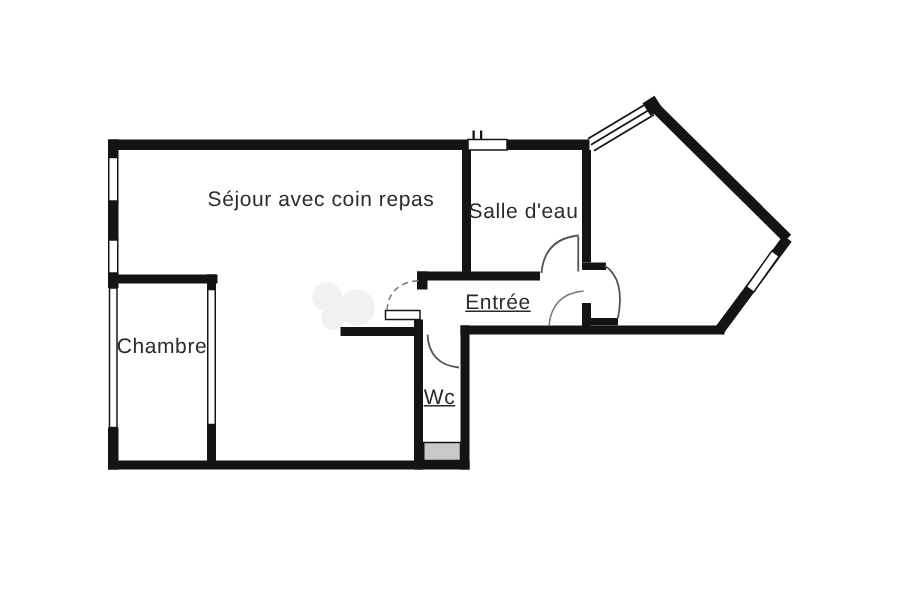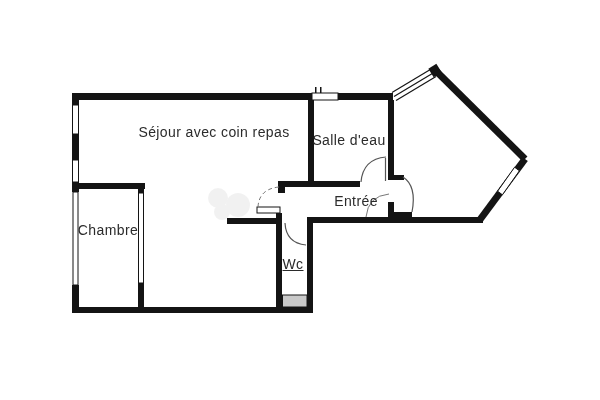--- a/index.html
+++ b/index.html
@@ -75,17 +75,17 @@
 
     <g opacity="0.05">
       <circle cx="218" cy="198" r="10" fill="#000000"></circle>
       <circle cx="238" cy="205" r="12" fill="#000000"></circle>
       <circle cx="222" cy="212" r="8" fill="#000000"></circle>
     </g>
   </svg>
 
   <div class="room-label" style="left:214px;top:132px;">Séjour avec coin repas</div>
   <div class="room-label" style="left:349px;top:140px;">Salle d'eau</div>
-  <div class="room-label" style="left:356px;top:201px;">Entrée</div>
+  <div class="room-label" style="left:332px;top:201px;text-decoration:underline;">Entrée</div>
   <div class="room-label" style="left:108px;top:230px;">Chambre</div>
   <div class="room-label" style="left:293px;top:264px;text-decoration:underline;">Wc</div>
 
 </div>
 
 </body></html>

